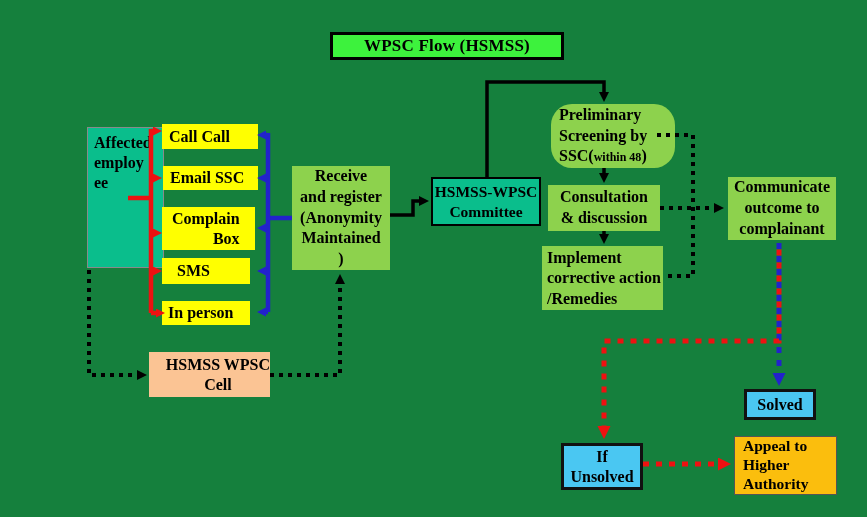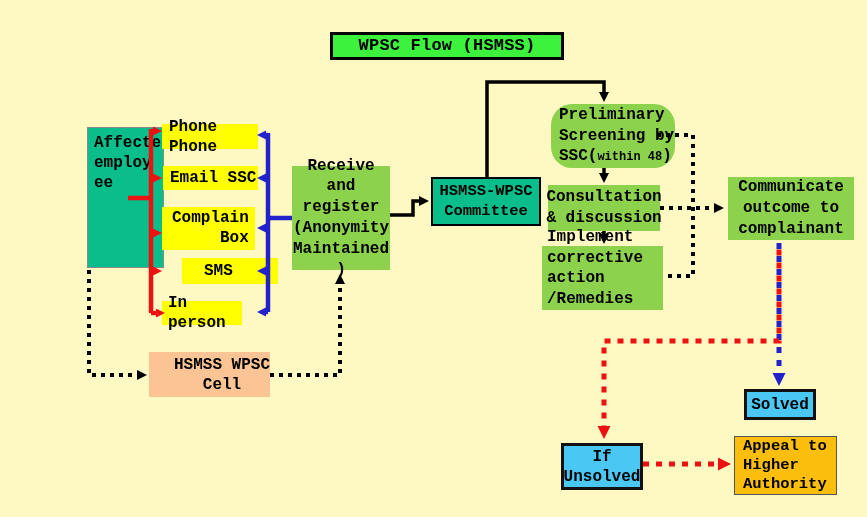--- a/index.html
+++ b/index.html
@@ -1,18 +1,18 @@
 <!DOCTYPE html>
 <html><head>
 <meta charset="utf-8">
 <style>
   html,body{margin:0;padding:0;background:#fff;}
   .stage{
-    position:relative;width:867px;height:517px;background:#fef9c3;overflow:hidden;
-    font-family:Liberation Mono, monospace;color:#000;
+    position:relative;width:867px;height:517px;background:#15803d;overflow:hidden;
+    font-family:Liberation Serif, serif;color:#000;
   }
   .node{
     position:absolute;box-sizing:border-box;display:flex;flex-direction:column;
     justify-content:center;font-weight:bold;font-size:16px;line-height:1.25;
     white-space:pre-line;z-index:1;
   }
   .center{align-items:center;text-align:center;}
   .left{align-items:flex-start;text-align:left;}
   .title-box{
     left:330px;top:32px;width:234px;height:28px;background:#3DF23D;
@@ -22,29 +22,29 @@
   .yellow{background:#FFFF00;}
   .lgreen{background:#8DD24D;}
   .peach{background:#FBC494;}
   .cyan{background:#4AC7F2;border:3px solid #111;}
   .orange{background:#FBBE0D;border:1px solid #555;justify-content:flex-end;}
   .affected{left:51px;top:127px;width:77px;height:141px;border:1px solid #8a8a8a;
     justify-content:flex-start;padding:5px 8px 0 6px;margin-left:36px;}
   .phone{left:162px;top:124px;width:96px;height:25px;padding-left:7px;}
   .email{left:163px;top:166px;width:95px;height:24px;padding-left:7px;text-align:center;}
   .complain{left:162px;top:207px;width:93px;height:43px;padding-left:10px;line-height:1.2;text-align:right;}
-  .sms{left:162px;top:258px;width:96px;height:26px;padding-left:22px;margin-left:20px;}
-  .inperson{left:162px;top:301px;width:80px;height:24px;padding-left:6px;}
+  .sms{left:162px;top:258px;width:88px;height:26px;padding-left:15px;}
+  .inperson{left:162px;top:301px;width:88px;height:24px;padding-left:6px;}
   .receive{left:292px;top:166px;width:98px;height:104px;line-height:1.3;}
   .committee{left:431px;top:177px;width:110px;height:49px;border:2px solid #000;font-size:15.5px;line-height:1.25;}
   .preliminary{left:551px;top:104px;width:124px;height:64px;padding-left:8px;line-height:1.3;border-radius:21px;}
   .preliminary .small-inline{font-size:12px;}
   .consultation{left:548px;top:185px;width:112px;height:46px;line-height:1.3;}
   .implement{left:542px;top:246px;width:121px;height:64px;padding-left:5px;line-height:1.3;justify-content:flex-end;}
-  .communicate{left:728px;top:177px;width:126px;height:63px;line-height:1.3;}
+  .communicate{left:728px;top:177px;width:108px;height:63px;line-height:1.3;}
   .cell{left:149px;top:352px;width:121px;height:45px;line-height:1.25;align-items:flex-end;}
   .solved{left:744px;top:389px;width:72px;height:31px;}
   .unsolved{left:561px;top:443px;width:82px;height:47px;line-height:1.25;justify-content:flex-end;}
   .appeal{left:734px;top:436px;width:103px;height:59px;padding-left:8px;line-height:1.22;font-size:15.5px;}
   .overlay{position:absolute;left:0;top:0;width:867px;height:517px;z-index:5;pointer-events:none;}
 </style>
 </head>
 <body>
 
 <div class="stage">
@@ -53,21 +53,21 @@
     <span>WPSC Flow (HSMSS)</span>
   </div>
 
   <div class="node teal affected left">
     <span>Affected
 employ
 ee</span>
   </div>
 
   <div class="node yellow phone left">
-    <span>Phone Phone</span>
+    <span>Call Call</span>
   </div>
   <div class="node yellow email left">
     <span>Email SSC</span>
   </div>
   <div class="node yellow complain left">
     <span>Complain
 Box</span>
   </div>
   <div class="node yellow sms left">
     <span>SMS</span>

